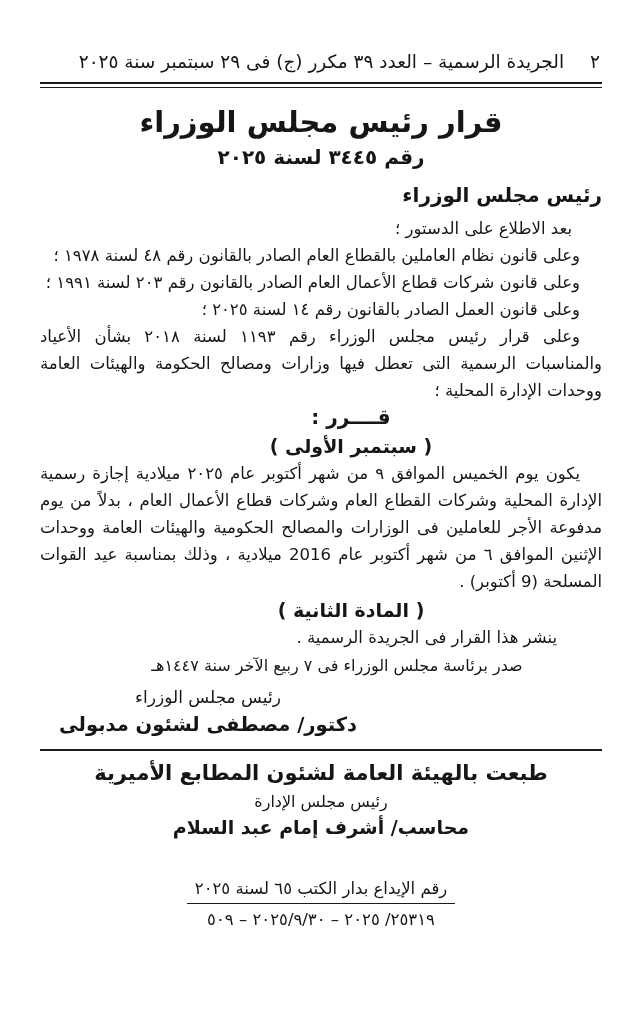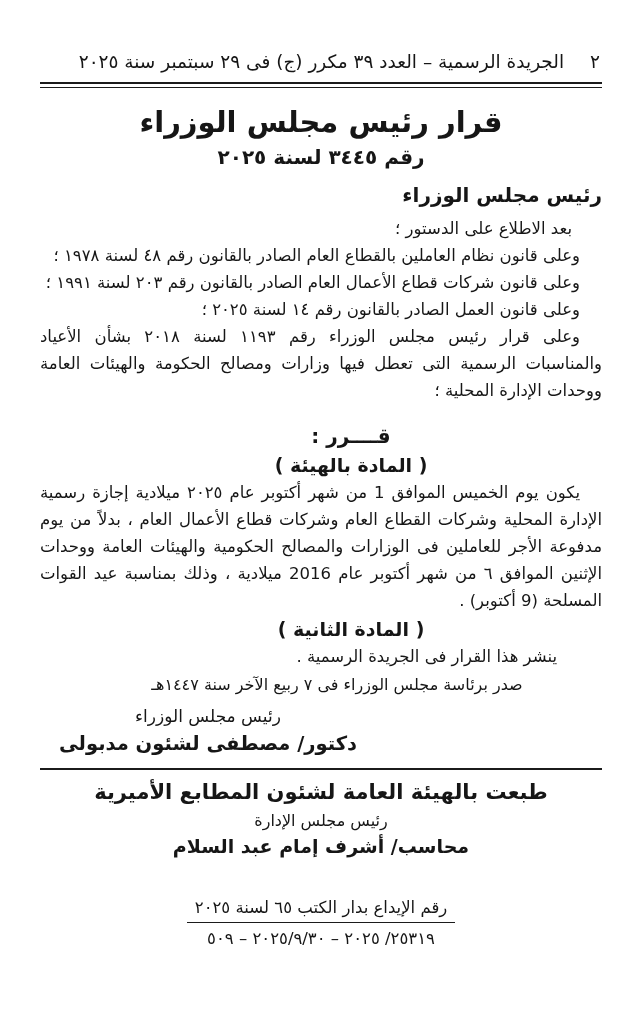--- a/index.html
+++ b/index.html
@@ -25,21 +25,21 @@
   .issuer-heading{ margin-top: 12px; font-size: 20px; font-weight: 800; line-height: 27px; }
   
   p { margin: 0; }
   .bodytxt { font-size: 16.5px; line-height: 27px; }
   .preamble { margin-top: 6px; }
   .pre-first { text-indent: 30px; white-space: nowrap; }
   .pre-line  { text-indent: 22px; white-space: nowrap; }
   .indent    { text-indent: 22px; }
   .just      { text-align: justify; text-align-last: justify; }
   .lastline  { text-align: right; }
-  .decided   { margin-top: 19px; text-align: center; font-size: 20px; font-weight: 800; line-height: 27px; transform: translateX(30px); }
+  .decided   { margin-top: 0; text-align: center; font-size: 20px; font-weight: 800; line-height: 27px; transform: translateX(30px); }
   .article-heading { margin-top: 2px; text-align: center; font-size: 19px; font-weight: 800; line-height: 27px; transform: translateX(30px); }
   .single-ind { text-indent: 45px; }
   .issuance { margin-top: 2px; text-align: center; font-size: 16px; line-height: 26px; transform: translateX(16px); }
   
   .signature { width: 300px; margin: 6px auto 0 18px; text-align: center; }
   .sig-title { font-size: 17px;   line-height: 25px; }
   .sig-name  { font-size: 19.5px; line-height: 29px; font-weight: 800; }
   
   .footer-rule { margin-top: 10px; border: none; border-top: 2.2px solid #1b1b1b; height: 0; }
   .printer        { margin-top: 7px; text-align: center; font-size: 21px; font-weight: 800; line-height: 29px; }
@@ -70,23 +70,23 @@
     <p class="pre-line">وعلى قانون نظام العاملين بالقطاع العام الصادر بالقانون رقم ٤٨ لسنة ١٩٧٨ ؛</p>
     <p class="pre-line">وعلى قانون شركات قطاع الأعمال العام الصادر بالقانون رقم ٢٠٣ لسنة ١٩٩١ ؛</p>
     <p class="pre-line">وعلى قانون العمل الصادر بالقانون رقم ١٤ لسنة ٢٠٢٥ ؛</p>
     <p class="indent just">وعلى قرار رئيس مجلس الوزراء رقم ١١٩٣ لسنة ٢٠١٨ بشأن الأعياد</p>
     <p class="just">والمناسبات الرسمية التى تعطل فيها وزارات ومصالح الحكومة والهيئات العامة</p>
     <p class="lastline">ووحدات الإدارة المحلية ؛</p>
   </div>
 
   <div class="decided">قــــرر :</div>
 
-  <div class="article-heading">( المادة بالهيئة )</div>
+  <div class="article-heading">( سبتمبر الأولى )</div>
   <div class="bodytxt">
-    <p class="indent just">يكون يوم الخميس الموافق 1 من شهر أكتوبر عام ٢٠٢٥ ميلادية إجازة رسمية</p>
+    <p class="indent just">يكون يوم الخميس الموافق ٩ من شهر أكتوبر عام ٢٠٢٥ ميلادية إجازة رسمية</p>
     <p class="just">الإدارة المحلية وشركات القطاع العام وشركات قطاع الأعمال العام ، بدلاً من يوم</p>
     <p class="just">مدفوعة الأجر للعاملين فى الوزارات والمصالح الحكومية والهيئات العامة ووحدات</p>
     <p class="just">الإثنين الموافق ٦ من شهر أكتوبر عام 2016 ميلادية ، وذلك بمناسبة عيد القوات</p>
     <p class="lastline">المسلحة (9 أكتوبر) .</p>
   </div>
 
   <div class="article-heading">( المادة الثانية )</div>
   <p class="bodytxt single-ind">ينشر هذا القرار فى الجريدة الرسمية .</p>
 
   <div class="issuance">

